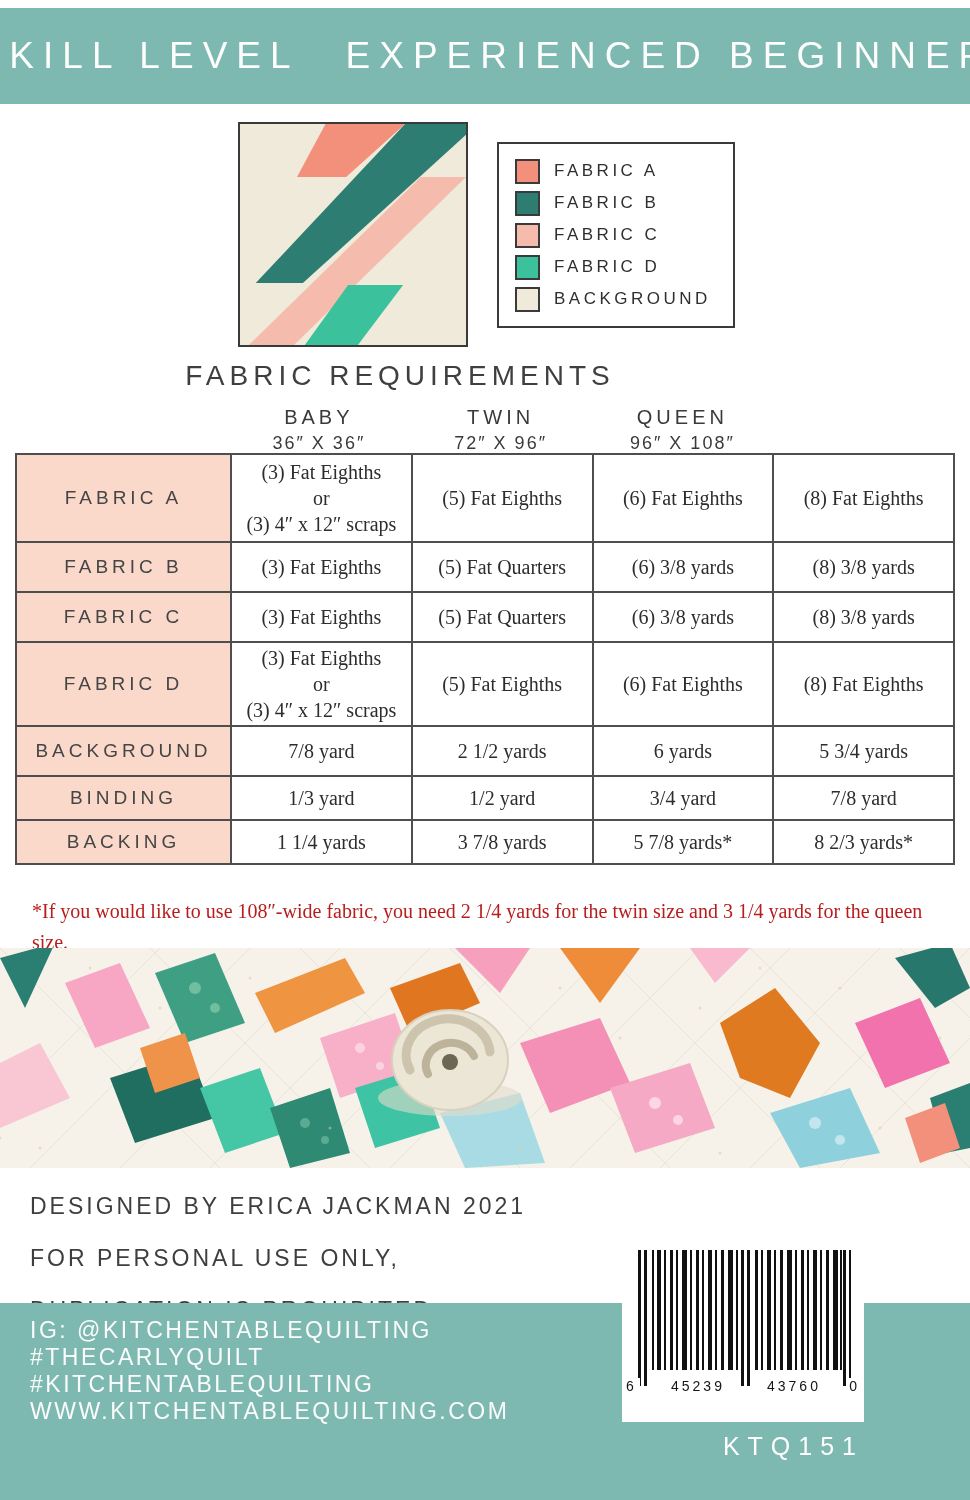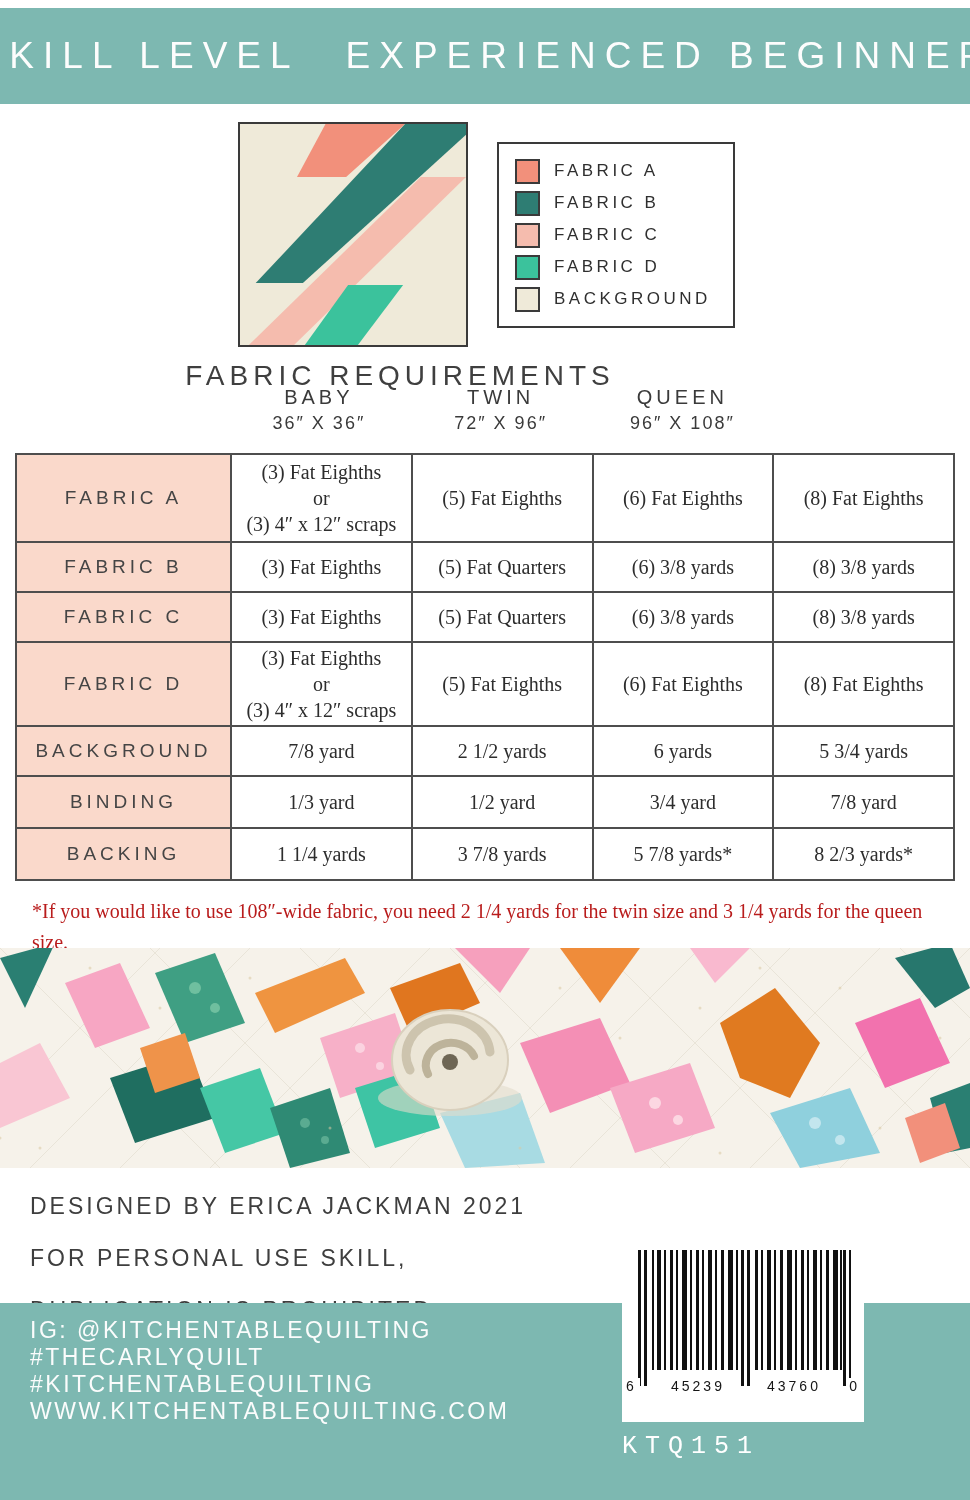--- a/index.html
+++ b/index.html
@@ -28,34 +28,34 @@
   .legend-item{display:flex;align-items:center;gap:14px;}
   .sw{width:25px;height:25px;border:2px solid #3a3a3a;box-sizing:border-box;flex:0 0 auto;}
   .sw.a{background:var(--fabric_a,#f2907b);} .sw.b{background:var(--fabric_b,#2e7d73);}
   .sw.c{background:var(--fabric_c,#f5bcae);} .sw.d{background:var(--fabric_d,#3bc29c);}
   .sw.bg{background:var(--background_fabric,#efead9);}
   .legend-item span{font-size:17px;letter-spacing:3.5px;color:#2f2f2f;white-space:nowrap;}
 
   
   .fr-title{position:absolute;left:0;top:360px;width:800px;text-align:center;
             font-size:28px;letter-spacing:5px;color:#3f3f3f;font-weight:400;}
-  .col-heads{position:absolute;left:15px;top:384px;width:940px;display:grid;
+  .col-heads{position:absolute;left:15px;top:404px;width:940px;display:grid;
              grid-template-columns:213px 1fr 1fr 1fr 1fr;}
   .col-head{text-align:center;color:#3a3a3a;}
   .col-head .n{font-size:20px;letter-spacing:4px;line-height:26px;}
   .col-head .s{font-size:18px;letter-spacing:2px;line-height:26px;}
 
   table.req{position:absolute;left:15px;top:453px;width:940px;border-collapse:collapse;
             table-layout:fixed;}
   table.req td{border:2px solid #4e4e4e;text-align:center;vertical-align:middle;padding:2px;}
   td.rowlab{width:209px;background:var(--row_label_bg,#fad9cb);
             font-size:19px;letter-spacing:4px;color:#454545;}
   td.val{font-family:"Liberation Serif",serif;font-size:20px;color:#2d2d2d;
          white-space:pre-line;line-height:1.3;}
-  tr.h88{height:88px;} tr.h50{height:50px;} tr.h84{height:84px;} tr.h52{height:52px;}
+  tr.h88{height:88px;} tr.h50{height:50px;} tr.h84{height:84px;} tr.h52{height:44px;}
 
   .footnote{position:absolute;left:32px;top:896px;width:920px;
             font-family:"Liberation Serif",serif;font-size:20px;color:#b91c1c;line-height:31px;}
 
   
   .photo{position:absolute;left:0;top:948px;width:970px;height:220px;overflow:hidden;background:#f6f2ea;}
   .photo svg{display:block;}
 
   
   .credits{position:absolute;left:30px;top:1180px;}
@@ -65,22 +65,22 @@
   .footer{position:absolute;left:0;top:1303px;width:970px;height:197px;background:var(--teal_band,#7db8b1);}
   .footer-lines{position:absolute;left:30px;top:14px;display:flex;flex-direction:column;}
   .footer-lines div{color:#fbfcfc;font-size:23px;letter-spacing:2.5px;white-space:nowrap;}
 
   
   .barcode-box{position:absolute;left:622px;top:1240px;width:242px;height:182px;background:#ffffff;}
   .barcode-box svg{position:absolute;left:0;top:10px;}
   .bc-digits{position:absolute;left:0;top:138px;width:242px;height:20px;font-size:14px;color:#151515;}
   .bc-digits .d{position:absolute;background:#ffffff;padding:0 3px;letter-spacing:3px;}
   .bc-d1{left:1px;} .bc-g1{left:46px;} .bc-g2{left:142px;} .bc-d2{right:1px;}
-  .sku{position:absolute;left:622px;top:1432px;width:242px;text-align:left;
-       color:#ffffff;font-size:25px;letter-spacing:8px;font-family:Liberation Mono, monospace;}
+  .sku{position:absolute;left:622px;top:1432px;width:242px;text-align:right;
+       color:#ffffff;font-size:25px;letter-spacing:8px;}
 </style>
 </head>
 <body>
 
 <div class="page">
 
   <div class="banner">
     <span>SKILL LEVEL</span>
     <span>EXPERIENCED BEGINNER</span>
   </div>
@@ -279,21 +279,21 @@
           <circle cx="590, " cy="190" r="1.5"></circle>
         <circle cx="720" cy="205" r="1.5"></circle>
           <circle cx="160" cy="60" r="1.5"></circle>
           <circle cx="840" cy="40" r="1.5"></circle>
       </g>
     </svg>
   </div>
 
   <div class="credits">
     <div>DESIGNED BY ERICA JACKMAN 2021</div>
-    <div>FOR PERSONAL USE SKILL,</div>
+    <div>FOR PERSONAL USE ONLY,</div>
     <div>DUPLICATION IS PROHIBITED</div>
   </div>
 
   <div class="footer">
     <div class="footer-lines">
       <div>IG: @KITCHENTABLEQUILTING</div>
       <div>#THECARLYQUILT</div>
       <div>#KITCHENTABLEQUILTING</div>
       <div>WWW.KITCHENTABLEQUILTING.COM</div>
     </div>

